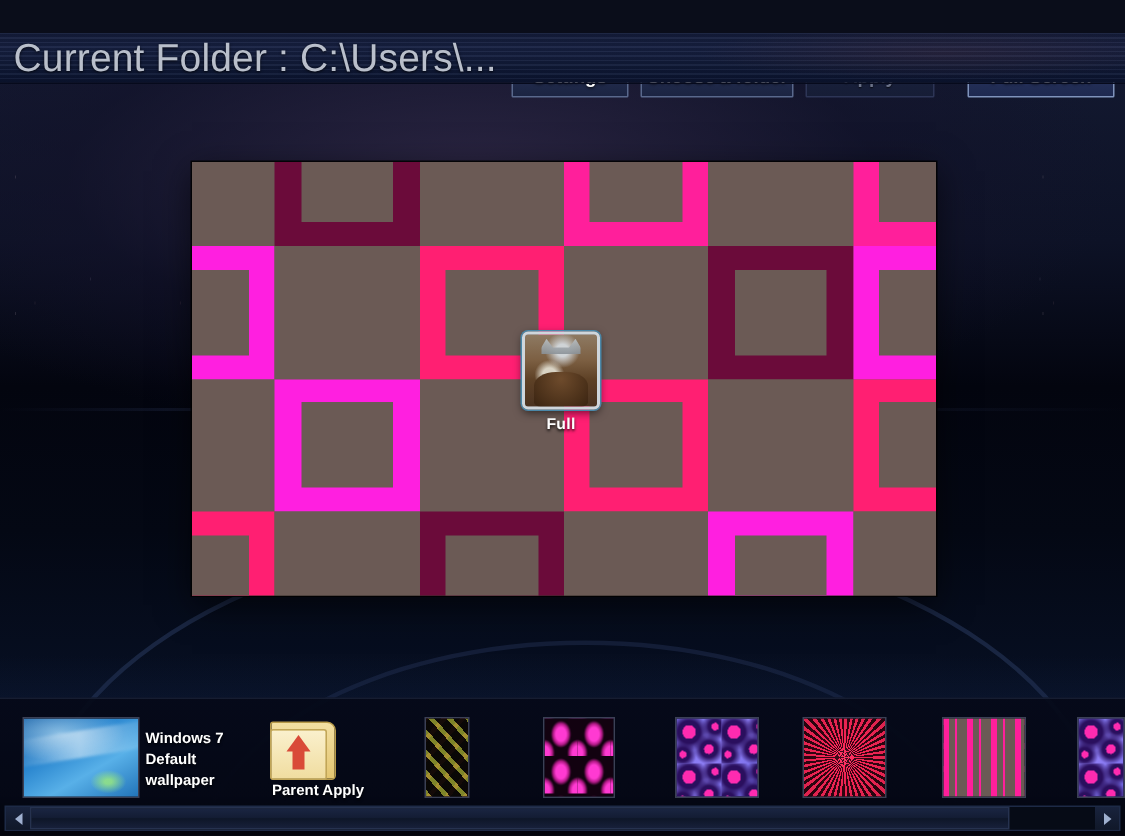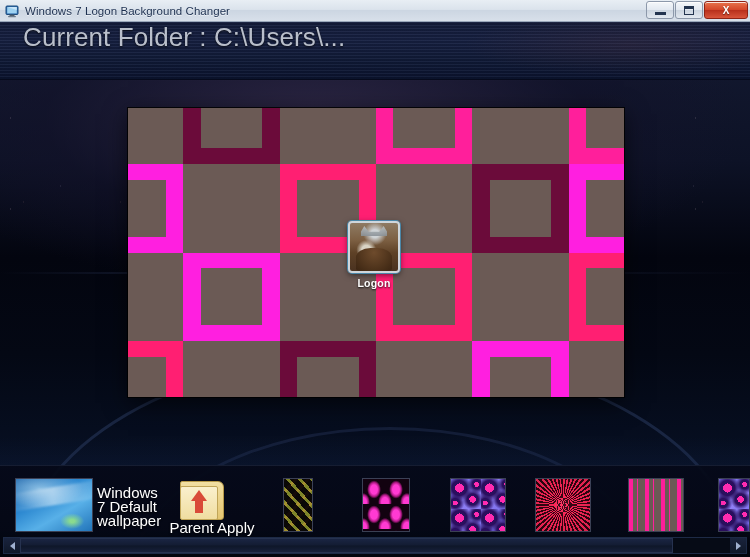--- a/index.html
+++ b/index.html
@@ -109,31 +109,30 @@
   .arc2 { left: 130px; top: 405px; width: 520px; height: 300px; border-color: rgba(38,52,86,.45); }
   .glow-bottom {
     position:absolute; left:0; right:0; bottom:0; height:120px;
     background: linear-gradient(to top, rgba(22,38,76,.75), rgba(10,18,40,0));
   }
 
   
   .toolbar {
     position: absolute;
     top: 22px; left: 0;
-    width: 750px; height: 58px;
+    width: 750px; height: 34px;
     background:
       repeating-linear-gradient(to bottom,
         rgba(255,255,255,.045) 0px, rgba(255,255,255,.045) 1px,
         rgba(0,0,0,.12) 1px, rgba(0,0,0,.12) 3px),
       linear-gradient(to bottom, #141d3c 0%, #172143 30%, #101a38 70%, #0b1430 100%);
     border-bottom: 1px solid #060a1c;
     display: flex;
-    align-items: flex-start;
+    align-items: center;
     z-index: 30;
-    padding-left: 14px;
   }
   .toolbar::after {
     content:"";
     position:absolute; right:0; top:0; width:300px; height:100%;
     background: radial-gradient(ellipse at 60% 40%, rgba(120,60,60,.16), rgba(0,0,0,0) 65%);
     pointer-events:none;
   }
   .current-folder {
     margin-left: 9px;
     font-size: 26px;
@@ -258,22 +257,22 @@
     cursor: pointer;
   }
   .thumb-img {
     height: 54px;
     border: 1px solid rgba(160,170,200,.35);
     overflow: hidden;
     position: relative;
   }
   .thumb-label {
     position: absolute;
-    font-size: 15px;
-    font-weight: normal;
+    font-size: 10px;
+    font-weight: bold;
     color: #ffffff;
     text-shadow: 0 1px 2px rgba(0,0,0,.9);
     line-height: 14px;
     width: 72px;
   }
 
   
   .wp7 {
     width: 78px; height: 54px;
     background:
@@ -399,44 +398,20 @@
 <div id="app">
 
   <div class="desktop">
     <div class="stars"></div>
     <div class="horizon"></div>
     <div class="arc arc1"></div>
     <div class="arc arc2"></div>
     <div class="glow-bottom"></div>
   </div>
 
-  <div class="titlebar">
-    <span class="titlebar-icon">
-      <svg width="14" height="14" viewBox="0 0 14 14" aria-hidden="true">
-        <rect x="1" y="2" width="12" height="8.5" rx="1" fill="#2f6fb0" stroke="#1b4a7d" stroke-width="1"></rect>
-        <rect x="2.2" y="3.1" width="9.6" height="6.3" fill="#9ed2f2"></rect>
-        <path d="M2.2 3.1 L11.8 3.1 L11.8 6.0 Z" fill="#d9eefc" opacity=".75"></path>
-        <rect x="4.5" y="10.6" width="5" height="1.6" fill="#51606f"></rect>
-        <rect x="3" y="12" width="8" height="1.2" rx=".6" fill="#6d7c8b"></rect>
-      </svg>
-    </span>
-    <span class="titlebar-text">Windows 7 Logon Background Changer</span>
-
-    <div class="win-controls">
-      <div class="wb">
-        <i class="glyph-min"></i>
-      </div>
-      <div class="wb">
-        <i class="glyph-max"></i>
-      </div>
-      <div class="wb wb-close">
-        <span>X</span>
-      </div>
-    </div>
-  </div>
 
   <div class="toolbar">
     <span class="current-folder">Current Folder : C:\Users\...</span>
   </div>
 
   <div class="tb-btn" id="btn-settings">Settings</div>
   <div class="tb-btn" id="btn-choose">Choose a folder</div>
   <div class="tb-btn" id="btn-apply">Apply</div>
   <div class="tb-btn" id="btn-fullscreen">Full Screen</div>
 
@@ -470,21 +445,21 @@
         <div class="cell ring" style="background:#6b0b3a"></div>
         <div class="cell" style="background:#6b5a55"></div>
         <div class="cell ring" style="background:#ff1fe0"></div>
         <div class="cell" style="background:#6b5a55"></div>
       </div>
     </div>
   </div>
 
   <div class="user-tile">
     <div class="user-pic"></div>
-    <div class="user-name">Logon</div>
+    <div class="user-name">Full</div>
   </div>
 
   <div class="thumbstrip">
     <div class="thumb-row">
 
       <div class="thumb" style="left:15px;">
         <div class="thumb-img" style="width:78px">
           <div class="wp7"></div>
         </div>
       </div>

